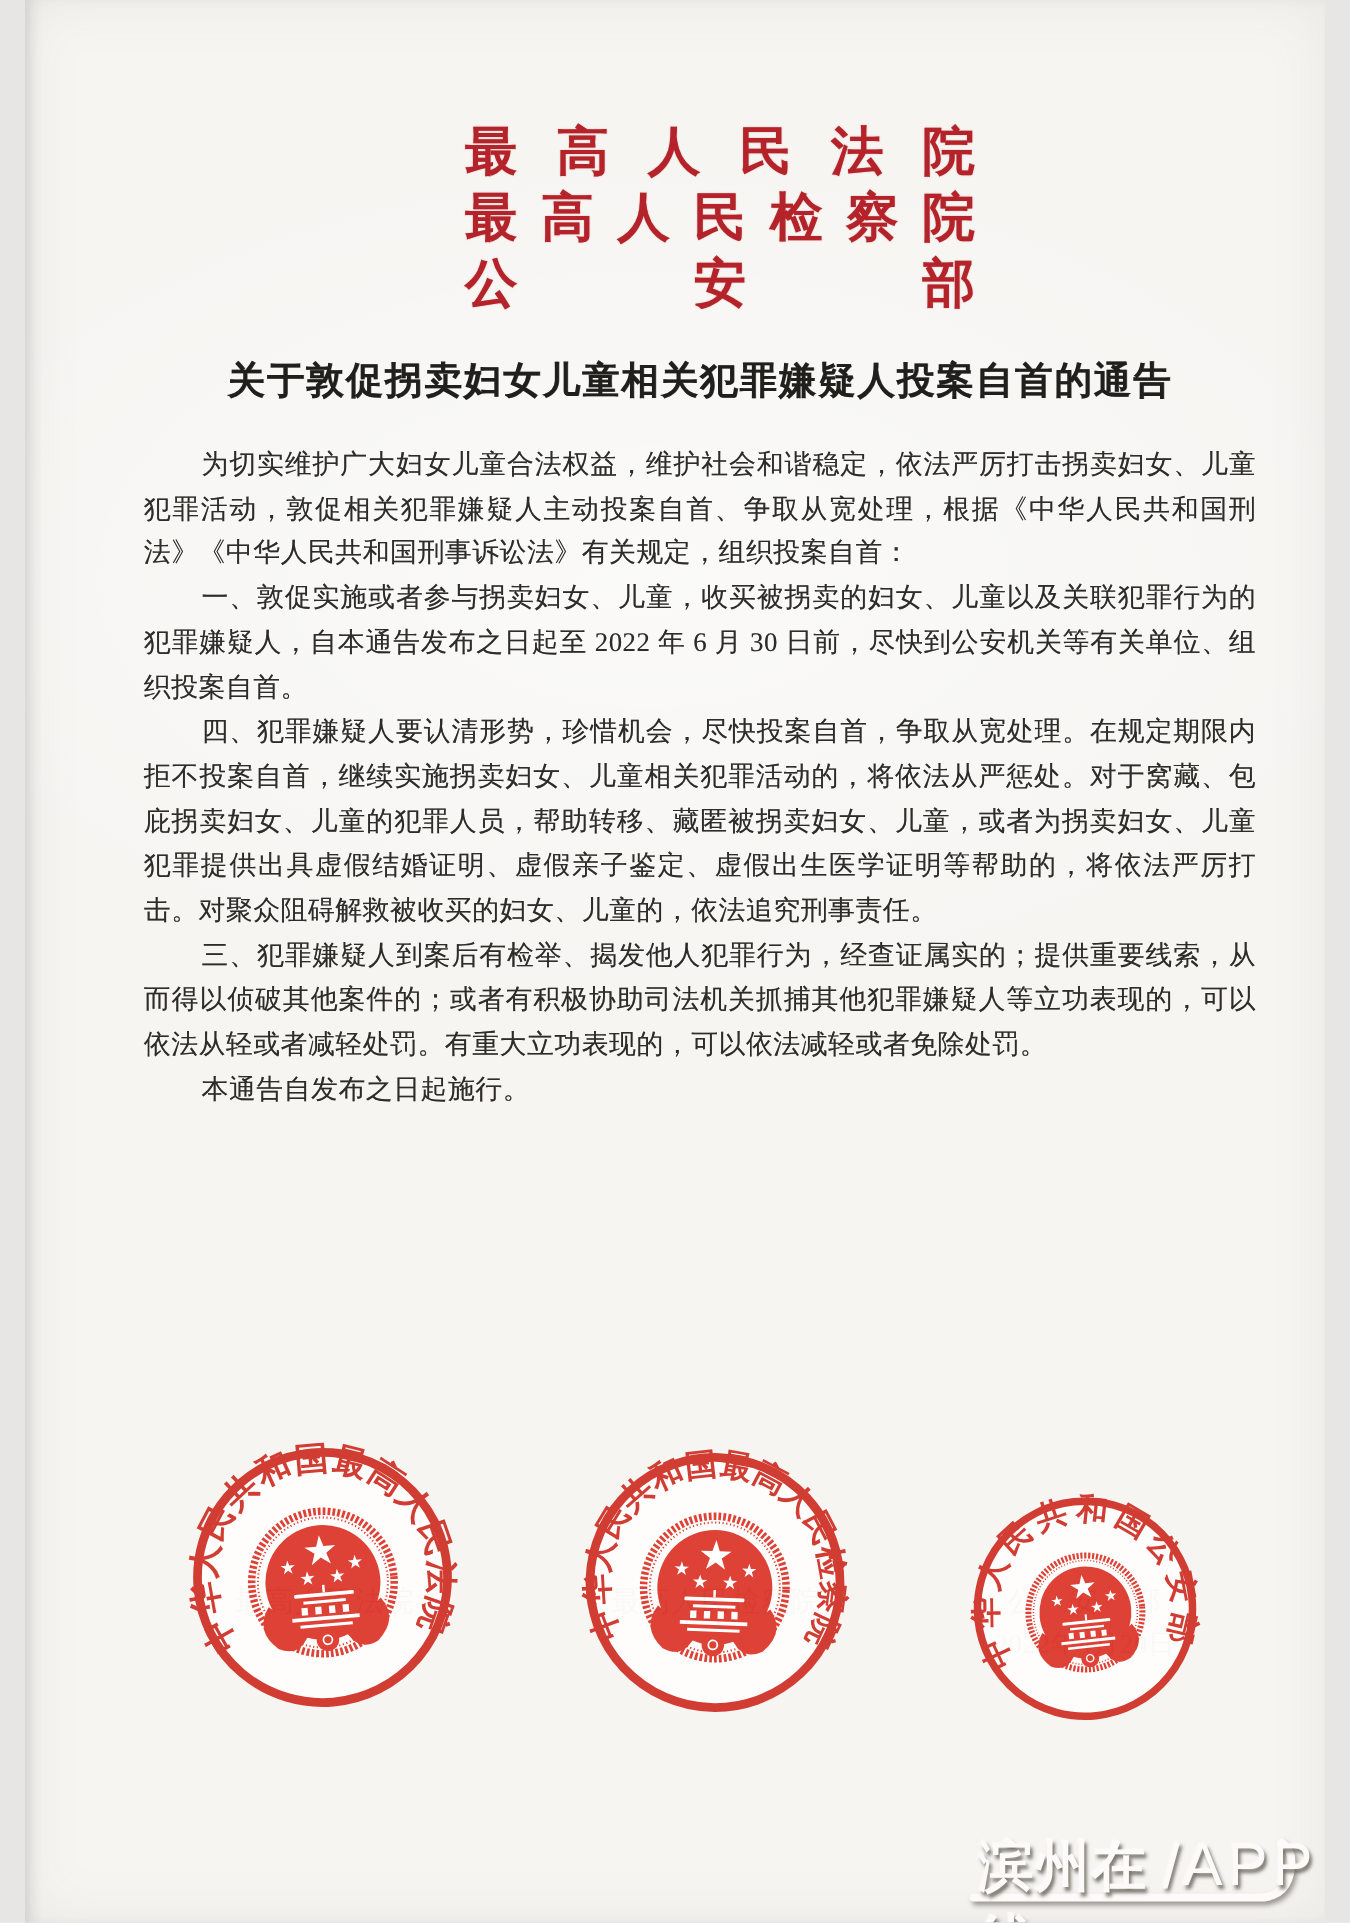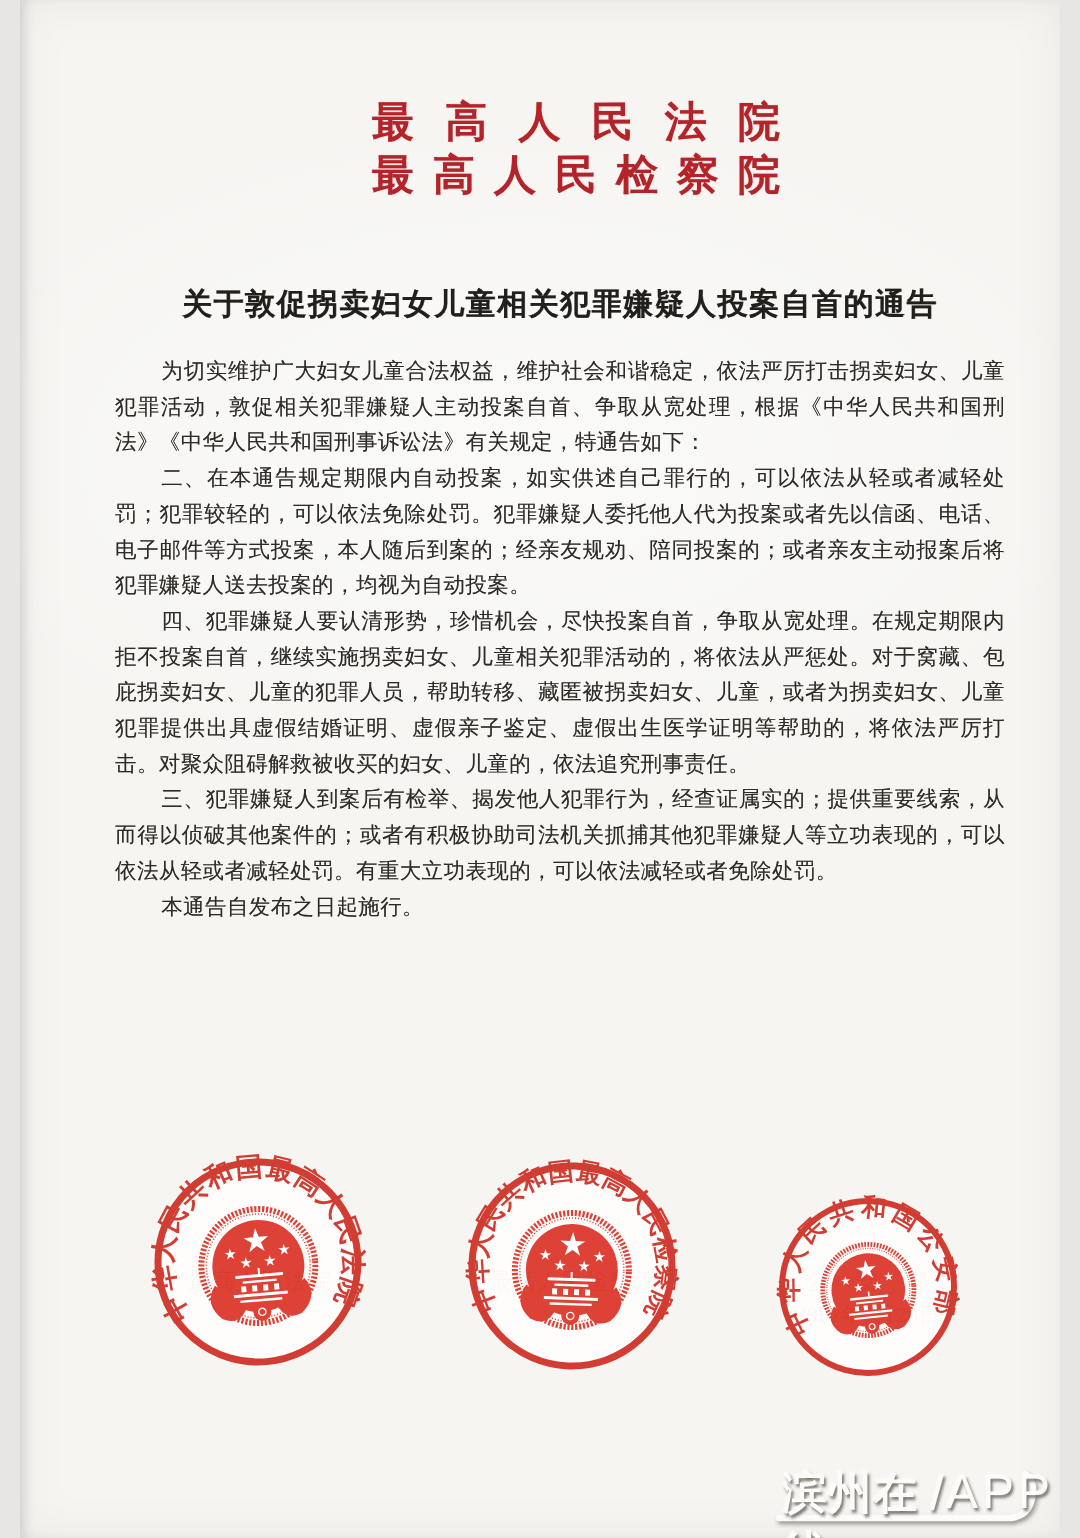--- a/index.html
+++ b/index.html
@@ -70,27 +70,28 @@
   .wm-en{font-size:48px;font-weight:500;letter-spacing:4px;}
 </style>
 </head>
 <body>
 
 <div class="page">
 
   <header class="letterhead">
     <div class="lh-line">最高人民法院</div>
     <div class="lh-line">最高人民检察院</div>
+    <div class="lh-line">公安部</div>
   </header>
 
   <h1 class="doc-title">关于敦促拐卖妇女儿童相关犯罪嫌疑人投案自首的通告</h1>
 
   <main class="body-text">
-    <p>为切实维护广大妇女儿童合法权益，维护社会和谐稳定，依法严厉打击拐卖妇女、儿童犯罪活动，敦促相关犯罪嫌疑人主动投案自首、争取从宽处理，根据《中华人民共和国刑法》《中华人民共和国刑事诉讼法》有关规定，特通告如下：</p>
-    <p>二、在本通告规定期限内自动投案，如实供述自己罪行的，可以依法从轻或者减轻处罚；犯罪较轻的，可以依法免除处罚。犯罪嫌疑人委托他人代为投案或者先以信函、电话、电子邮件等方式投案，本人随后到案的；经亲友规劝、陪同投案的；或者亲友主动报案后将犯罪嫌疑人送去投案的，均视为自动投案。</p>
+    <p>为切实维护广大妇女儿童合法权益，维护社会和谐稳定，依法严厉打击拐卖妇女、儿童犯罪活动，敦促相关犯罪嫌疑人主动投案自首、争取从宽处理，根据《中华人民共和国刑法》《中华人民共和国刑事诉讼法》有关规定，组织投案自首：</p>
+    <p>一、敦促实施或者参与拐卖妇女、儿童，收买被拐卖的妇女、儿童以及关联犯罪行为的犯罪嫌疑人，自本通告发布之日起至 2022 年 6 月 30 日前，尽快到公安机关等有关单位、组织投案自首。</p>
     <p>四、犯罪嫌疑人要认清形势，珍惜机会，尽快投案自首，争取从宽处理。在规定期限内拒不投案自首，继续实施拐卖妇女、儿童相关犯罪活动的，将依法从严惩处。对于窝藏、包庇拐卖妇女、儿童的犯罪人员，帮助转移、藏匿被拐卖妇女、儿童，或者为拐卖妇女、儿童犯罪提供出具虚假结婚证明、虚假亲子鉴定、虚假出生医学证明等帮助的，将依法严厉打击。对聚众阻碍解救被收买的妇女、儿童的，依法追究刑事责任。</p>
     <p>三、犯罪嫌疑人到案后有检举、揭发他人犯罪行为，经查证属实的；提供重要线索，从而得以侦破其他案件的；或者有积极协助司法机关抓捕其他犯罪嫌疑人等立功表现的，可以依法从轻或者减轻处罚。有重大立功表现的，可以依法减轻或者免除处罚。</p>
     <p>本通告自发布之日起施行。</p>
   </main>
 
   <div class="seal-sig sig-court">最高人民法院</div>
   <div class="seal-sig sig-procuratorate">最高人民检察院</div>
   <div class="seal-sig sig-mps">公　安　部</div>
   <div class="seal-sig sig-date">2022年4月20日</div>
 

